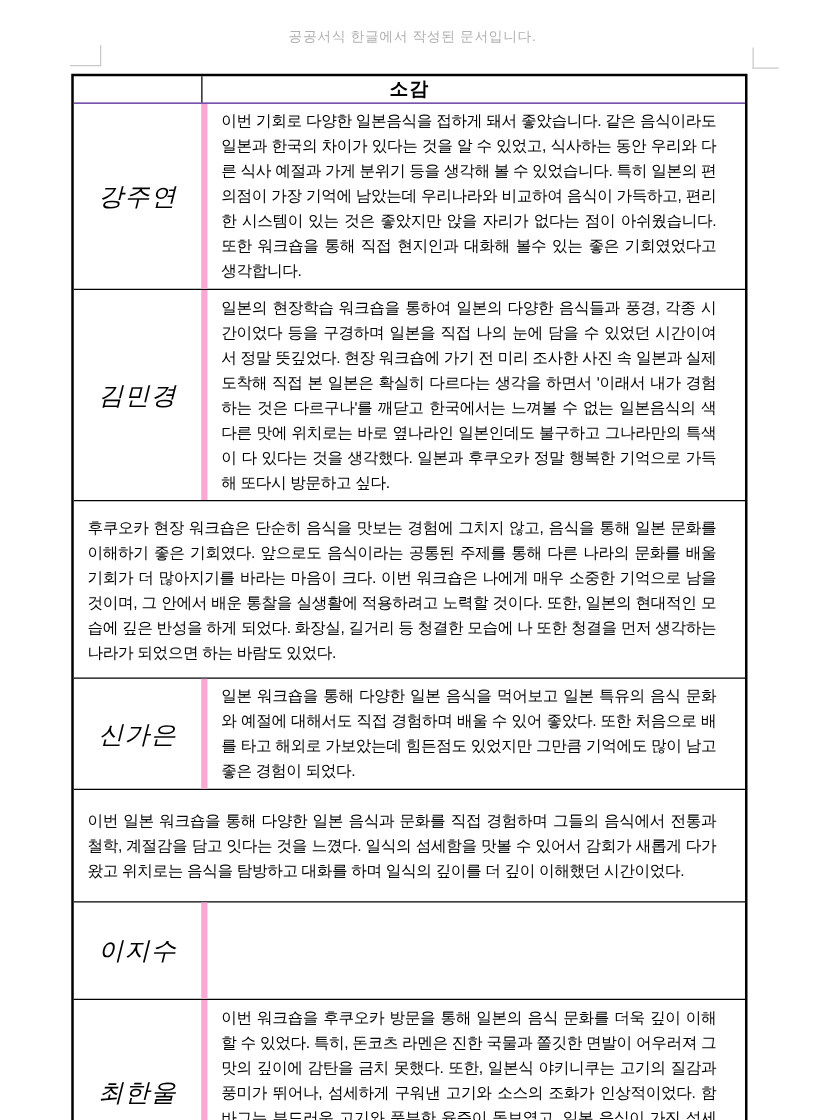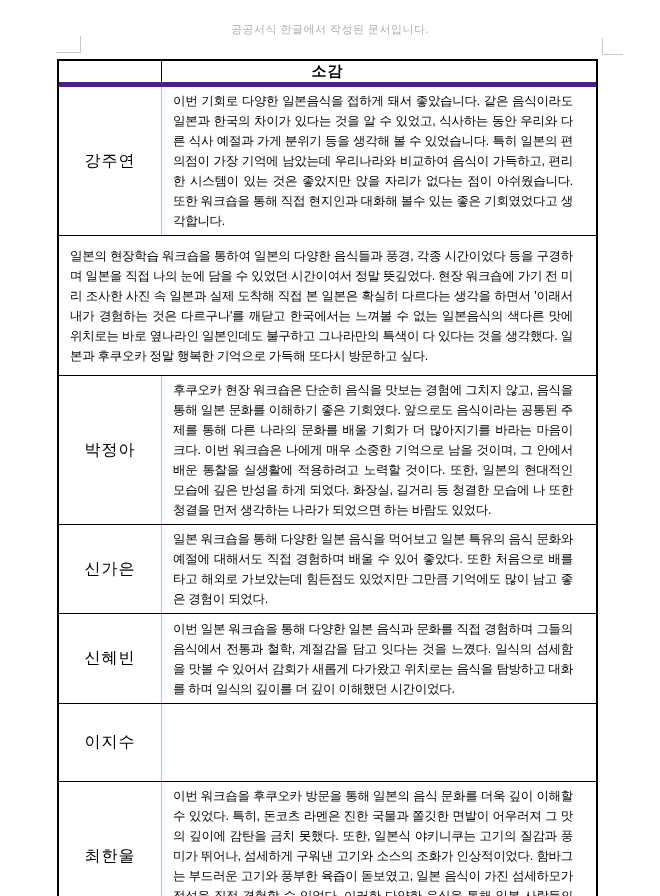--- a/index.html
+++ b/index.html
@@ -15,36 +15,36 @@
   }
   
   .corner-mark{position:absolute;width:24px;height:16px;}
   .corner-mark.left{left:56px;top:36px;border-right:1px solid #c9c9c9;border-bottom:1px solid #c9c9c9;}
   .corner-mark.right{left:602px;top:38px;width:20px;height:16px;border-left:1px solid #c9c9c9;border-bottom:1px solid #c9c9c9;}
   
   .doc-table{
     position:absolute;left:57px;top:59px;width:537px;
     border:2px solid #000;background:#fff;
   }
-  .header-row{position:relative;height:21px;border-bottom:5px solid #4c1d95;}
+  .header-row{position:relative;height:21px;border-bottom:1px solid #4c1d95;}
   .header-row .name-spacer{
     position:absolute;left:0;top:0;width:102px;height:100%;
     border-right:1px solid #000;
   }
   .header-title{
     position:absolute;left:0;top:0;right:0;bottom:0;
     display:flex;align-items:center;justify-content:center;
     font-weight:bold;font-size:15px;letter-spacing:1px;
   }
   .row{display:flex;border-bottom:1px solid #000;box-sizing:border-box;}
   .row:last-child{border-bottom:none;}
   .name-cell{
-    flex:0 0 102px;width:102px;border-right:1px solid #f9a8d4;
+    flex:0 0 102px;width:102px;border-right:5px solid #f9a8d4;
     display:flex;align-items:center;justify-content:center;
-    font-size:16px;letter-spacing:1px;
+    font-size:20px;letter-spacing:1px;font-style:italic;
   }
   .comment-cell{
     flex:1;display:flex;align-items:center;
     padding:4px 23px 4px 11px;
   }
   .comment-text{
     width:100%;font-size:12.5px;line-height:20px;letter-spacing:-0.3px;
     text-align:justify;word-break:break-all;
   }
   
@@ -70,38 +70,37 @@
     <div class="header-title">소감</div>
   </div>
   <div>
       <div class="row">
     <div class="name-cell">강주연</div>
     <div class="comment-cell">
       <div class="comment-text">이번 기회로 다양한 일본음식을 접하게 돼서 좋았습니다. 같은 음식이라도 일본과 한국의 차이가 있다는 것을 알 수 있었고, 식사하는 동안 우리와 다른 식사 예절과 가게 분위기 등을 생각해 볼 수 있었습니다. 특히 일본의 편의점이 가장 기억에 남았는데 우리나라와 비교하여 음식이 가득하고, 편리한 시스템이 있는 것은 좋았지만 앉을 자리가 없다는 점이 아쉬웠습니다. 또한 워크숍을 통해 직접 현지인과 대화해 볼수 있는 좋은 기회였었다고 생각합니다.</div>
     </div>
   </div>
       <div class="row">
+    <div class="name-cell">김민경</div>
     <div class="comment-cell">
       <div class="comment-text">일본의 현장학습 워크숍을 통하여 일본의 다양한 음식들과 풍경, 각종 시간이었다 등을 구경하며 일본을 직접 나의 눈에 담을 수 있었던 시간이여서 정말 뜻깊었다. 현장 워크숍에 가기 전 미리 조사한 사진 속 일본과 실제 도착해 직접 본 일본은 확실히 다르다는 생각을 하면서 '이래서 내가 경험하는 것은 다르구나'를 깨닫고 한국에서는 느껴볼 수 없는 일본음식의 색다른 맛에 위치로는 바로 옆나라인 일본인데도 불구하고 그나라만의 특색이 다 있다는 것을 생각했다. 일본과 후쿠오카 정말 행복한 기억으로 가득해 또다시 방문하고 싶다.</div>
     </div>
   </div>
       <div class="row">
-    <div class="name-cell">박정아</div>
     <div class="comment-cell">
       <div class="comment-text">후쿠오카 현장 워크숍은 단순히 음식을 맛보는 경험에 그치지 않고, 음식을 통해 일본 문화를 이해하기 좋은 기회였다. 앞으로도 음식이라는 공통된 주제를 통해 다른 나라의 문화를 배울 기회가 더 많아지기를 바라는 마음이 크다. 이번 워크숍은 나에게 매우 소중한 기억으로 남을 것이며, 그 안에서 배운 통찰을 실생활에 적용하려고 노력할 것이다. 또한, 일본의 현대적인 모습에 깊은 반성을 하게 되었다. 화장실, 길거리 등 청결한 모습에 나 또한 청결을 먼저 생각하는 나라가 되었으면 하는 바람도 있었다.</div>
     </div>
   </div>
       <div class="row">
     <div class="name-cell">신가은</div>
     <div class="comment-cell">
       <div class="comment-text">일본 워크숍을 통해 다양한 일본 음식을 먹어보고 일본 특유의 음식 문화와 예절에 대해서도 직접 경험하며 배울 수 있어 좋았다. 또한 처음으로 배를 타고 해외로 가보았는데 힘든점도 있었지만 그만큼 기억에도 많이 남고 좋은 경험이 되었다.</div>
     </div>
   </div>
       <div class="row">
-    <div class="name-cell">신혜빈</div>
     <div class="comment-cell">
       <div class="comment-text">이번 일본 워크숍을 통해 다양한 일본 음식과 문화를 직접 경험하며 그들의 음식에서 전통과 철학, 계절감을 담고 잇다는 것을 느꼈다. 일식의 섬세함을 맛볼 수 있어서 감회가 새롭게 다가왔고 위치로는 음식을 탐방하고 대화를 하며 일식의 깊이를 더 깊이 이해했던 시간이었다.</div>
     </div>
   </div>
       <div class="row">
     <div class="name-cell">이지수</div>
   </div>
       <div class="row">
     <div class="name-cell">최한울</div>
     <div class="comment-cell">

